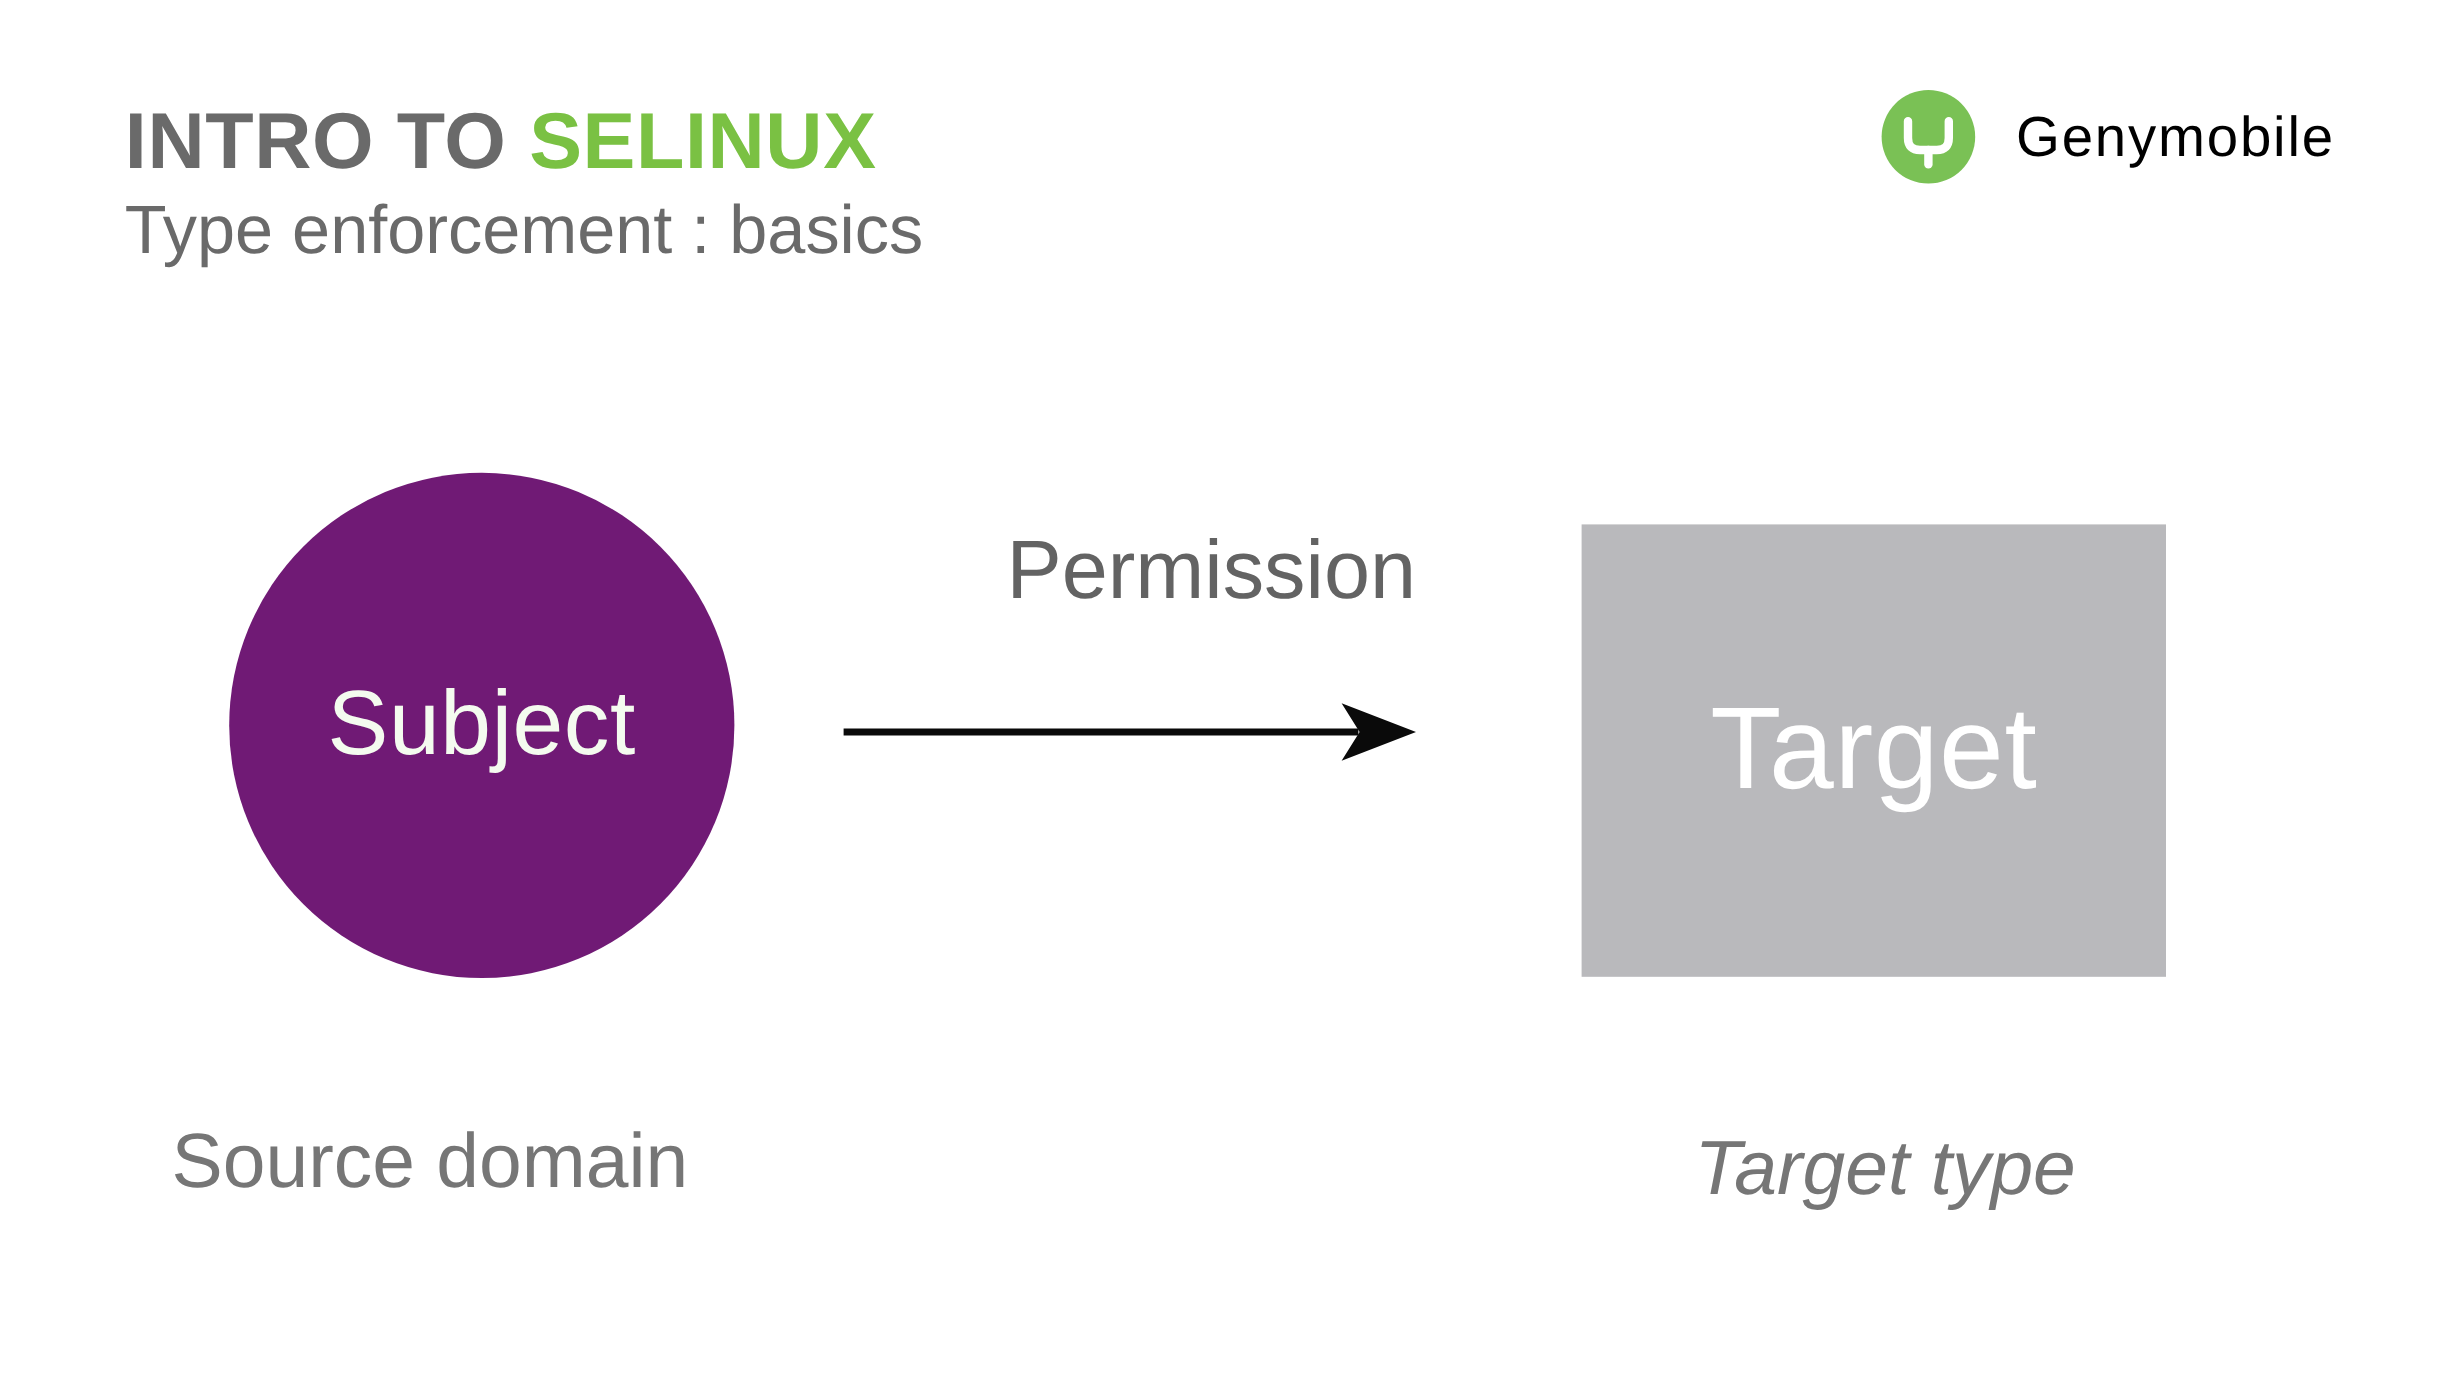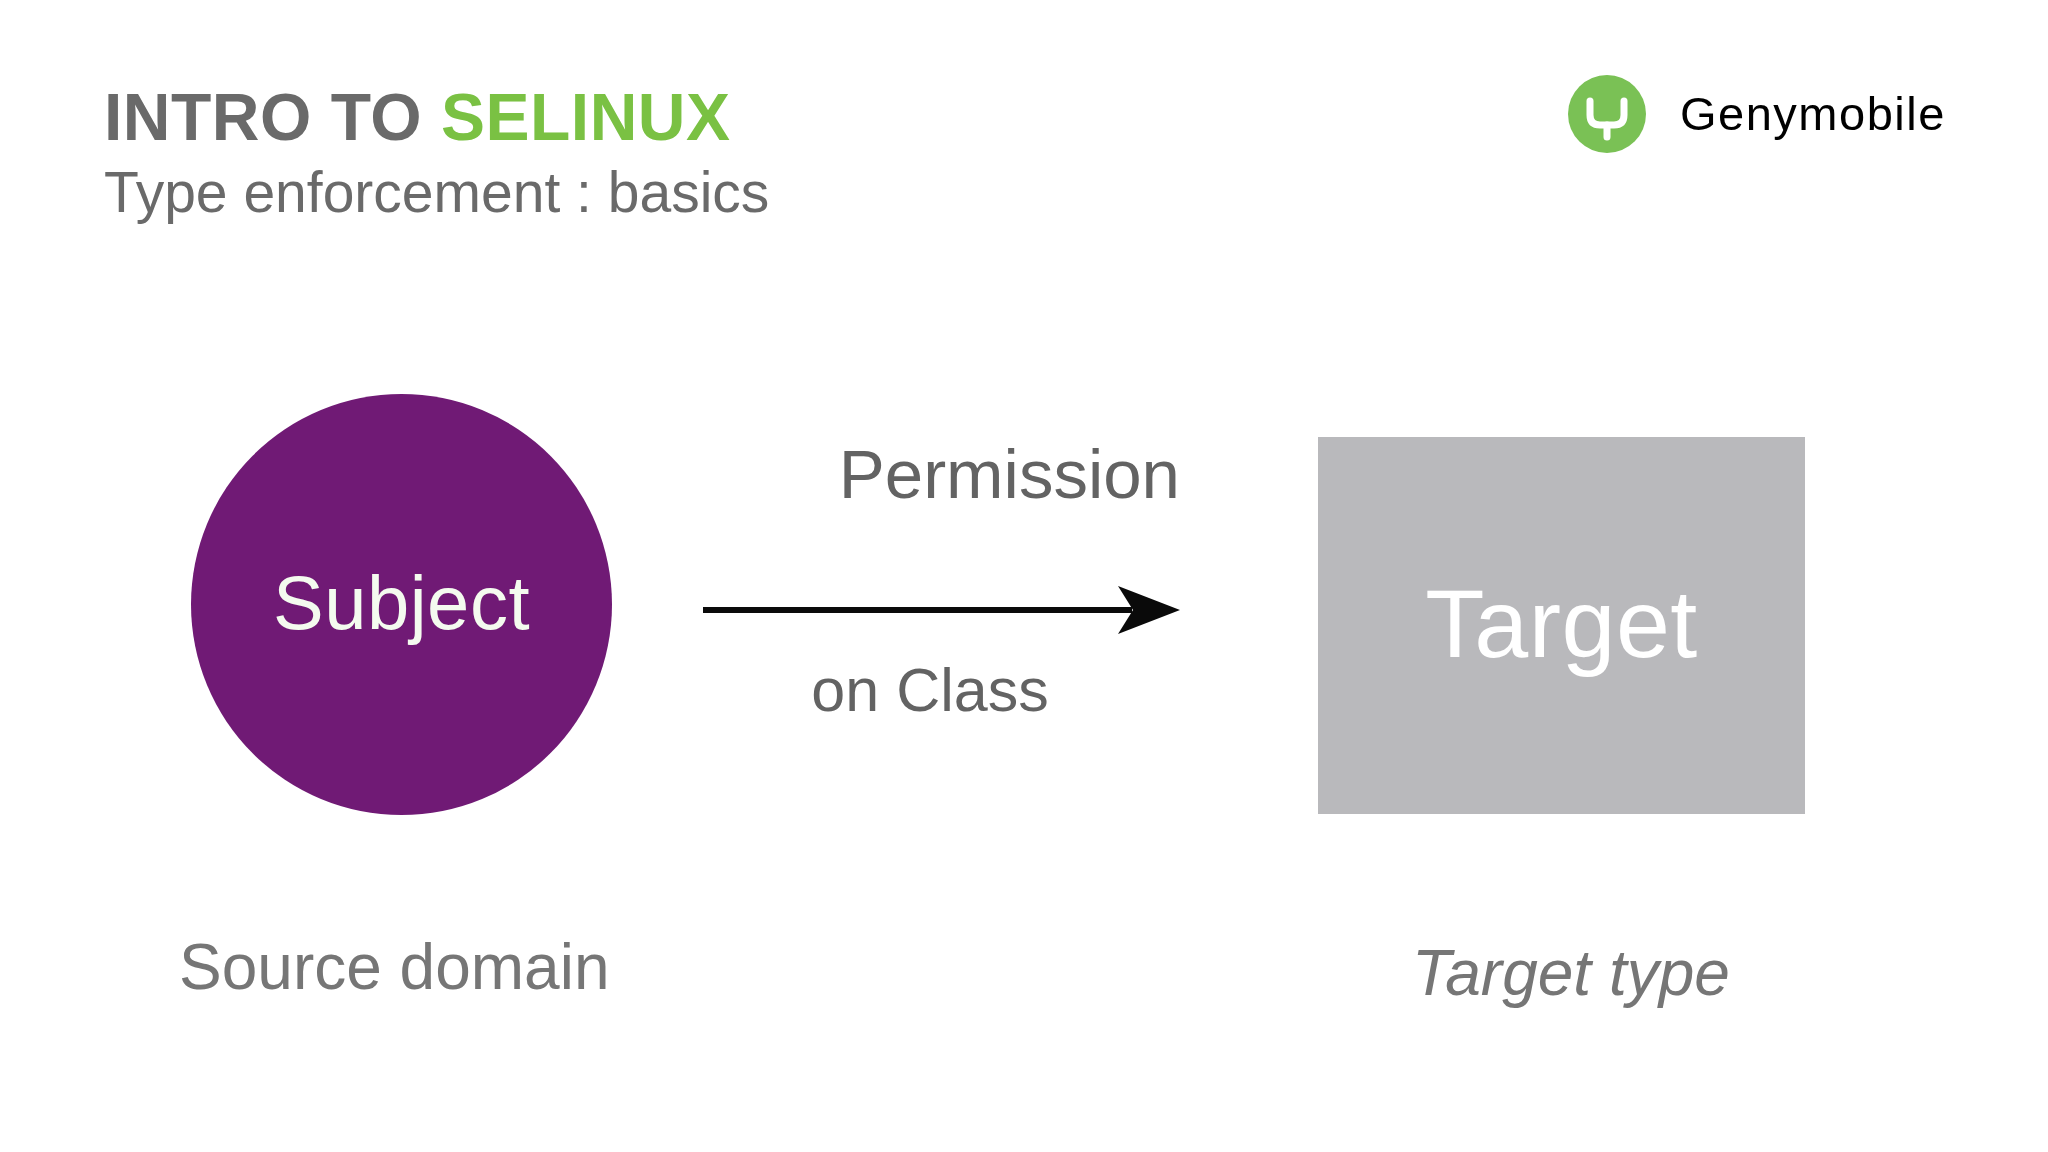--- a/index.html
+++ b/index.html
@@ -164,21 +164,20 @@
     position: absolute;
     font-size: 64px;
     line-height: 74px;
     color: #767676;
     font-weight: 400;
     white-space: nowrap;
   }
   .caption-source {
     left: 143px;
     top: 930px;
-    margin-left: 36px;
   }
   .caption-target {
     left: 1412px;
     top: 936px;
     font-style: italic;
   }
 </style>
 </head>
 <body>
 
@@ -209,21 +208,20 @@
 
   <div class="edge-label-top">Permission</div>
 
   <div class="edge">
     <svg width="490" height="100" viewBox="0 0 490 100" aria-hidden="true">
       <line x1="3" y1="50" x2="432" y2="50" stroke="#0a0a0a" stroke-width="6"></line>
       <path d="M480 50 L418 26 L433 50 L418 74 Z" fill="#0a0a0a"></path>
     </svg>
   </div>
 
-  <div class="edge-label-bottom">on Class</div>
 
   <div class="object-node">
     <span class="object-label">Target</span>
   </div>
 
   <div class="caption caption-source">Source domain</div>
   <div class="caption caption-target">Target type</div>
 
 </div>
 

